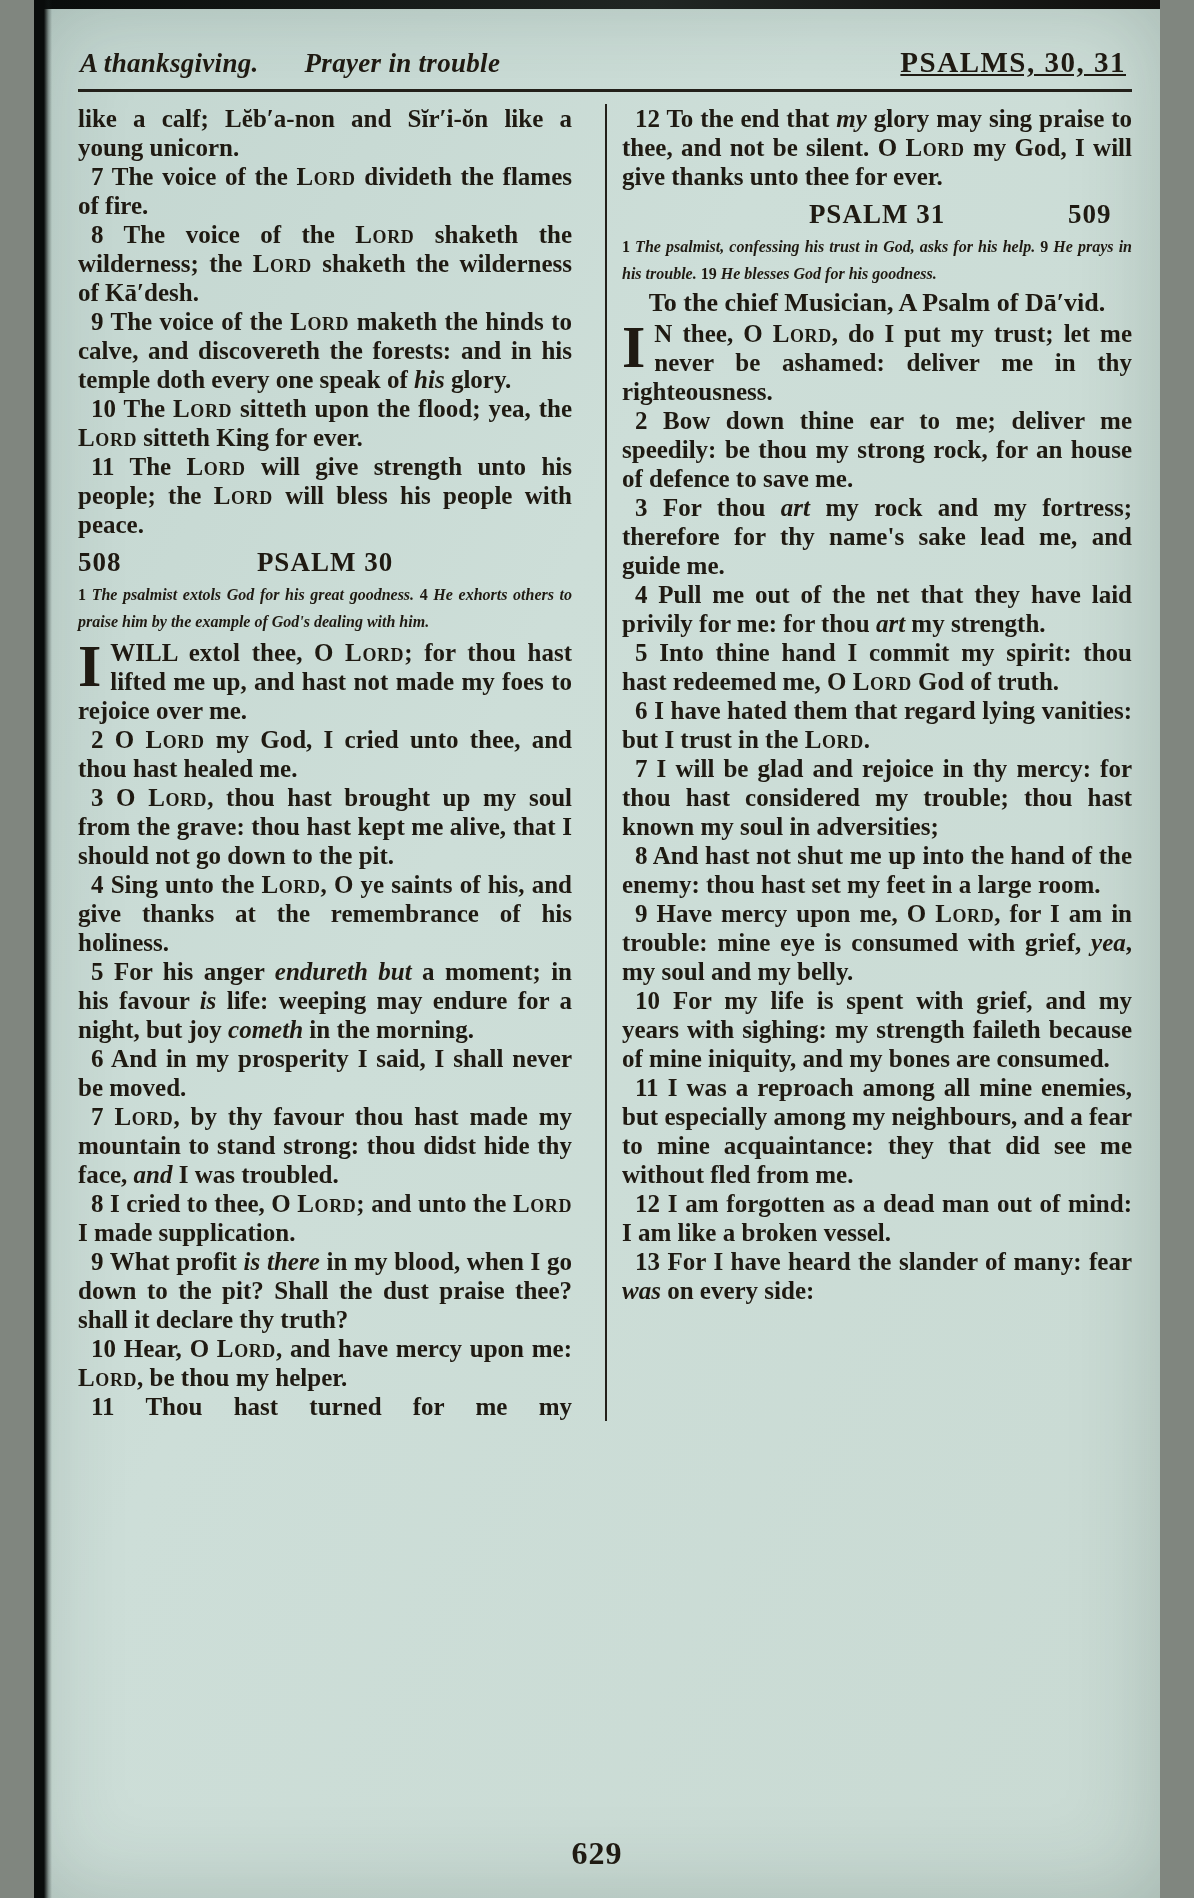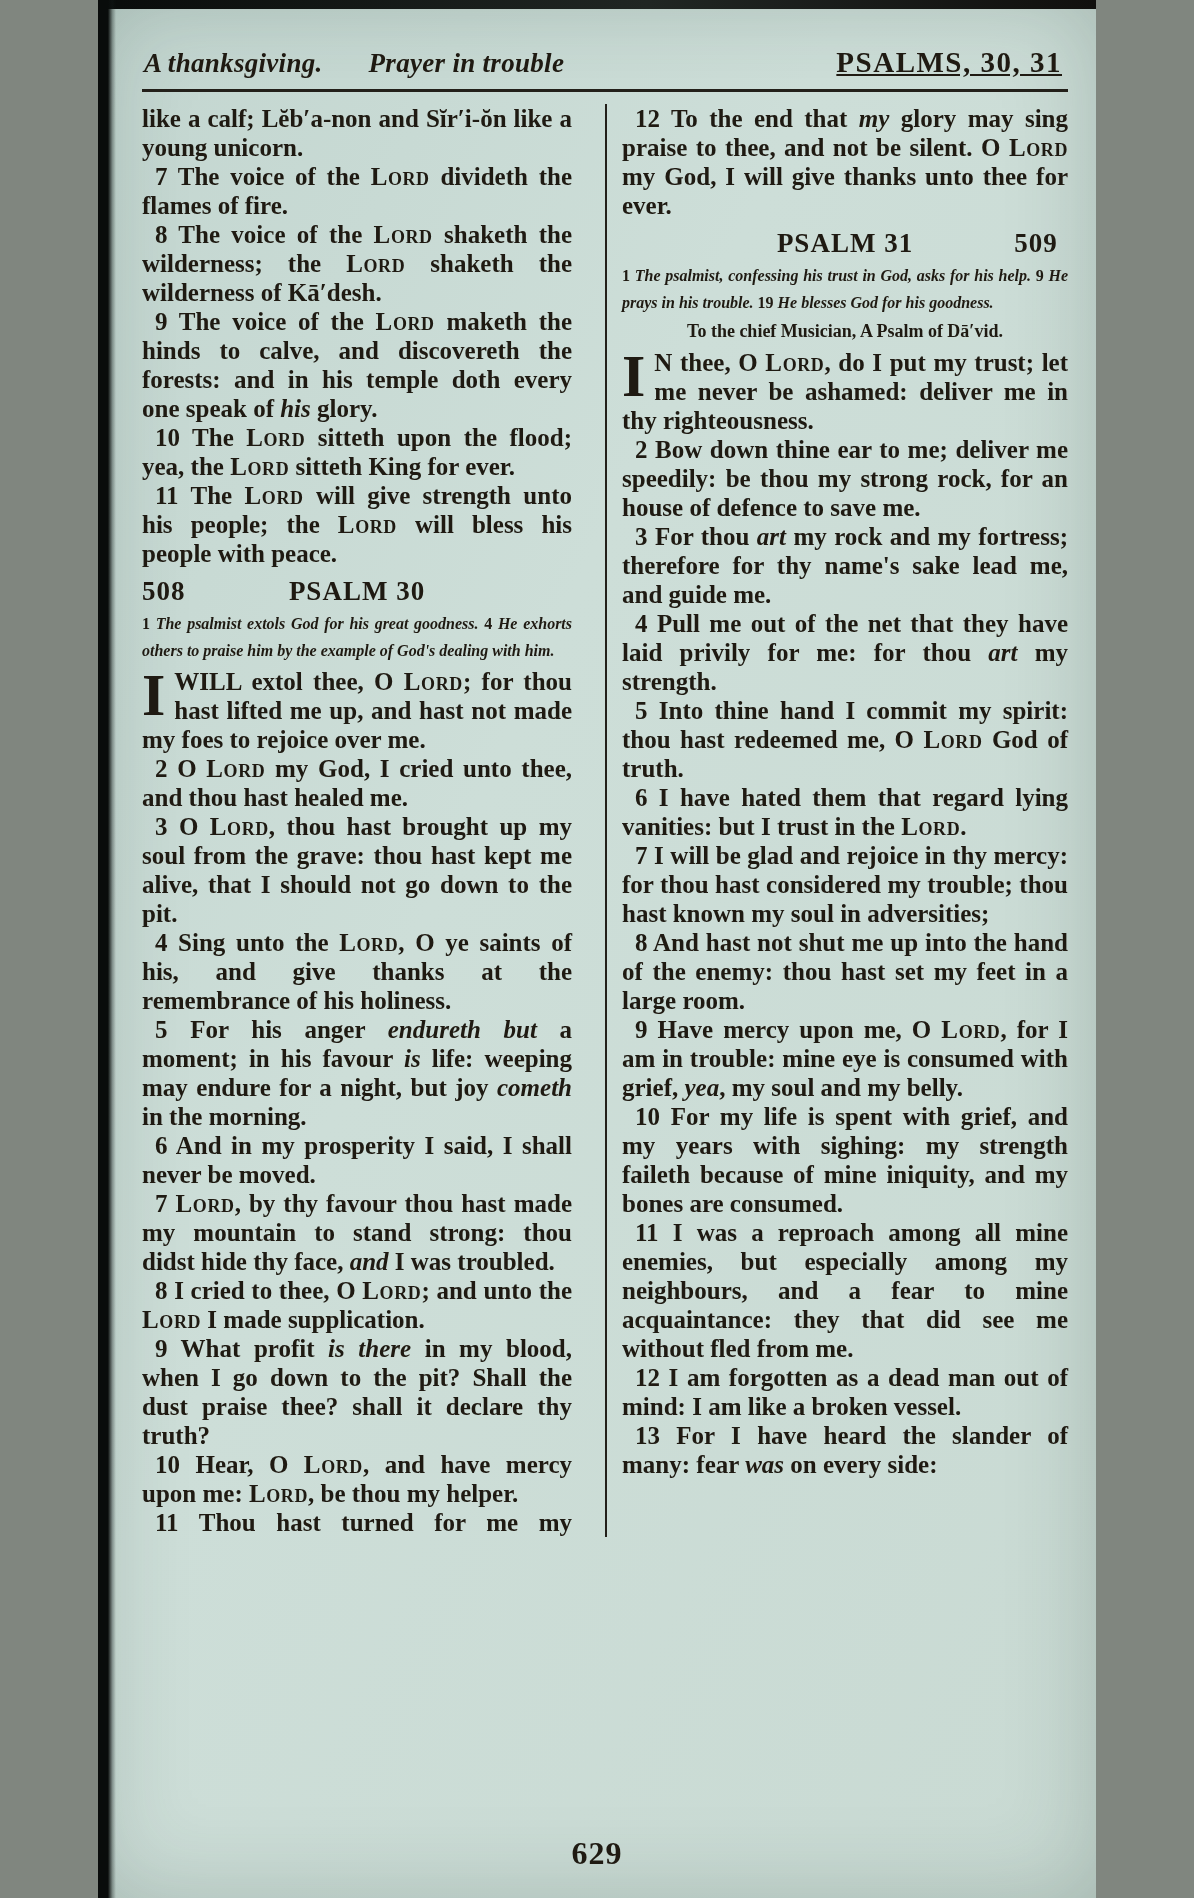--- a/index.html
+++ b/index.html
@@ -2,21 +2,21 @@
 <html><head>
 <meta charset="utf-8">
 <style>
   html, body {
     margin: 0;
     padding: 0;
     background: #80867f;
   }
   .page {
     position: relative;
-    width: 998px;
+    width: 1126px;
     height: 1898px;
     margin: 0 auto;
     background: #cbdcd6;
     background-image: linear-gradient(115deg, #c3d6d0 0%, #cdded8 40%, #c9dad3 100%);
     box-shadow: inset 0 0 90px rgba(35, 58, 52, 0.22);
     overflow: hidden;
     font-family: "Liberation Serif", "DejaVu Serif", serif;
     color: #1f1a12;
   }
   .edge-top {
@@ -83,30 +83,30 @@
   }
   .p-heading {
     display: flex;
     align-items: baseline;
     font-weight: 700;
     font-size: 27px;
     letter-spacing: 1px;
     margin: 9px 0 5px 0;
   }
   .h-side { min-width: 64px; }
-  .h-side.right { text-align: center; }
+  .h-side.right { text-align: left; }
   .h-center { flex: 1; text-align: center; }
   .p-argument {
     font-size: 16px;
     line-height: 26.5px;
     text-align: justify;
     margin: 0 0 3px 0;
   }
   .p-inscription {
-    font-size: 18px;
+    font-size: 26px;
     line-height: 25px;
     text-align: center;
     margin: 0 0 4px 0;
   }
   .run-sc { font-variant: small-caps; letter-spacing: 0.6px; }
   .run-i  { font-style: italic; }
 
   .footer {
     position: absolute;
     left: 0; right: 0;

